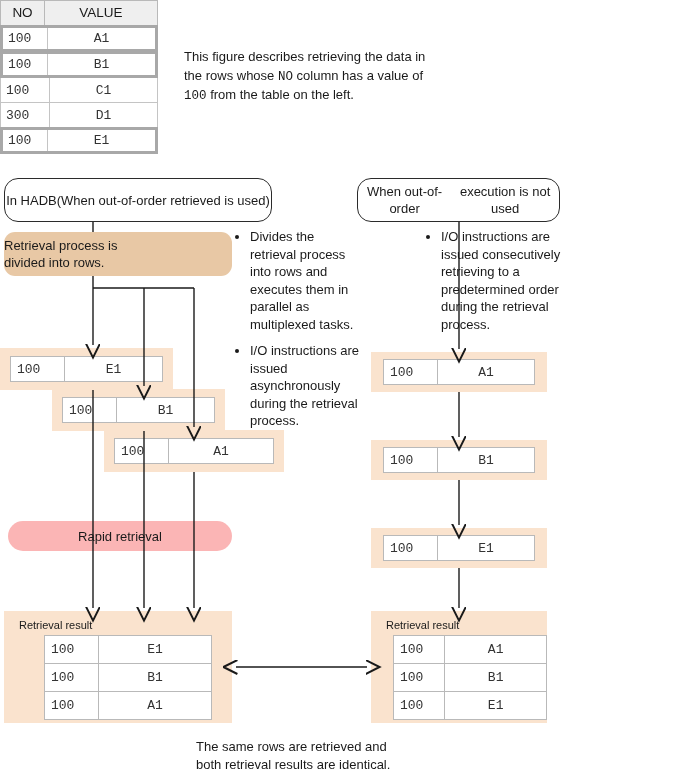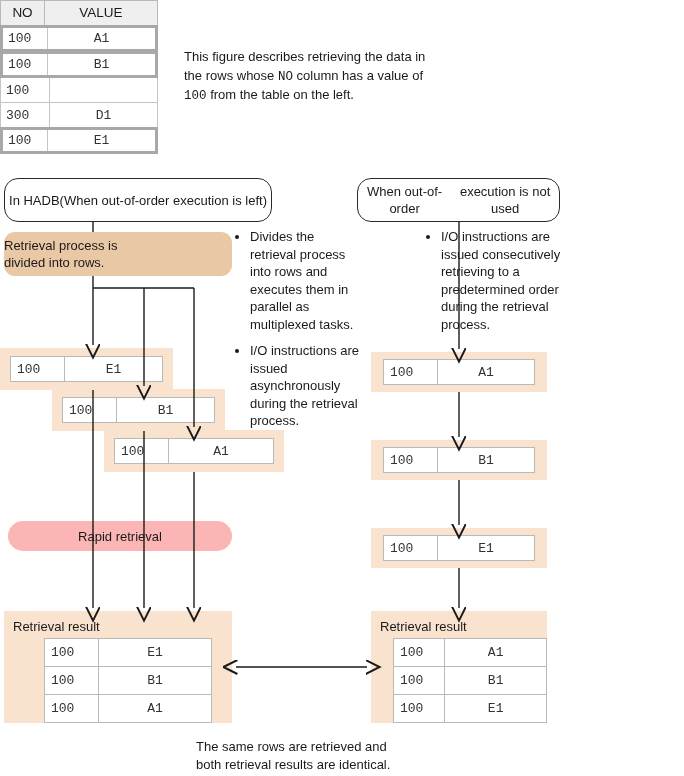--- a/index.html
+++ b/index.html
@@ -85,21 +85,21 @@
   #card-a1{left:104px;top:430px;width:180px;height:42px;}
   #card-a1 .rowbox{margin:8px 10px;width:160px;}
 
   #card-r1{left:371px;top:352px;width:176px;height:40px;}
   #card-r2{left:371px;top:440px;width:176px;height:40px;}
   #card-r3{left:371px;top:528px;width:176px;height:40px;}
   .card-r .rowbox{margin:7px 12px;width:152px;}
 
   
   .result{box-sizing:border-box;background:#fae3ce;padding:6px 0 0 0;}
-  .result .title{font-size:13px;padding:2px 0 4px 9px;}
+  .result .title{font-size:11px;padding:2px 0 4px 15px;}
   .result table{border-collapse:collapse;margin-left:40px;background:#fff;}
   .result td{border:1px solid #b9b9b9;height:25px;font-size:13px;color:#333;}
   .result td.c-no{width:46px;padding-left:6px;}
   .result td.c-val{width:110px;text-align:center;}
   #result-left{left:4px;top:611px;width:228px;height:112px;}
   #result-right{left:371px;top:611px;width:176px;height:112px;}
   #result-right table{margin-left:22px;}
 
   
   #caption{left:196px;top:738px;width:300px;font-size:13px;line-height:18px;}
@@ -118,40 +118,41 @@
   <div class="src-row hl">
     <div class="c-no mono">100</div>
     <div class="c-val mono">A1</div>
   </div>
   <div class="src-row hl">
     <div class="c-no mono">100</div>
     <div class="c-val mono">B1</div>
   </div>
   <div class="src-row">
     <div class="c-no mono">100</div>
+    <div class="c-val mono">C1</div>
   </div>
   <div class="src-row">
     <div class="c-no mono">300</div>
     <div class="c-val mono">D1</div>
   </div>
   <div class="src-row hl">
     <div class="c-no mono">100</div>
     <div class="c-val mono">E1</div>
   </div>
 </div>
 
 <div class="abs" id="intro-text">
   <span>This figure describes retrieving the data in</span><br>
   <span>the rows whose </span><span class="mono">NO</span><span> column has a value of</span><br>
   <span class="mono">100</span><span> from the table on the left.</span>
 </div>
 
 <div class="abs pill" id="head-hadb">
   <span>In HADB</span>
-  <span>(When out-of-order execution is left)</span>
+  <span>(When out-of-order retrieved is used)</span>
 </div>
 <div class="abs pill" id="head-inorder">
   <span>When out-of-order</span>
   <span>execution is not used</span>
 </div>
 
 <div class="abs" id="proc-box">
   <span>Retrieval process is</span>
   <span>divided into rows.</span>
 </div>

